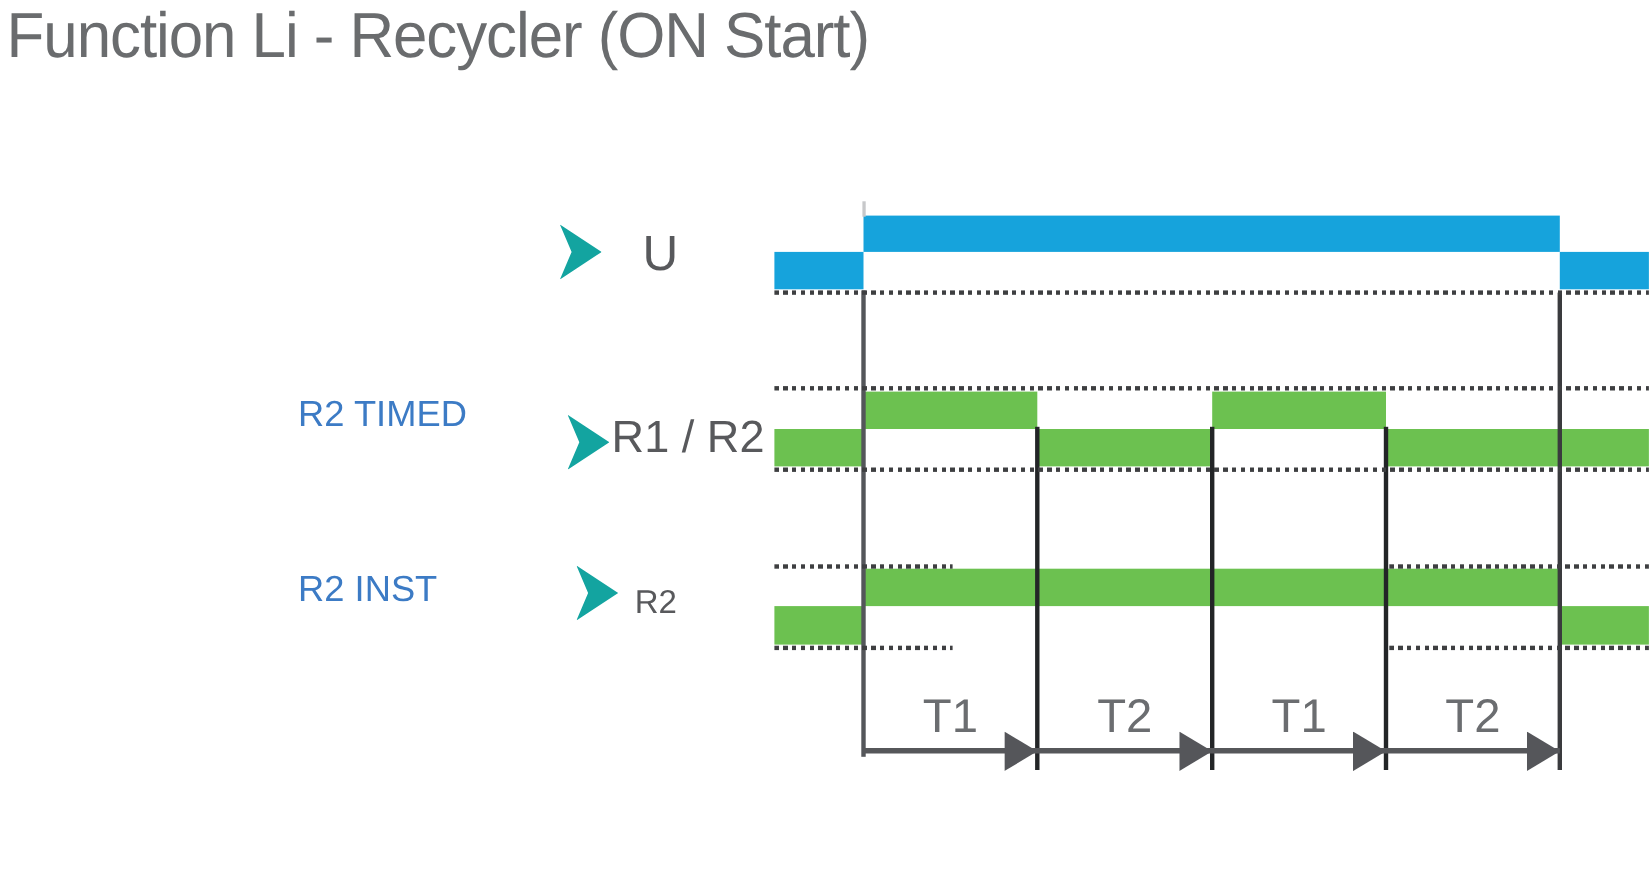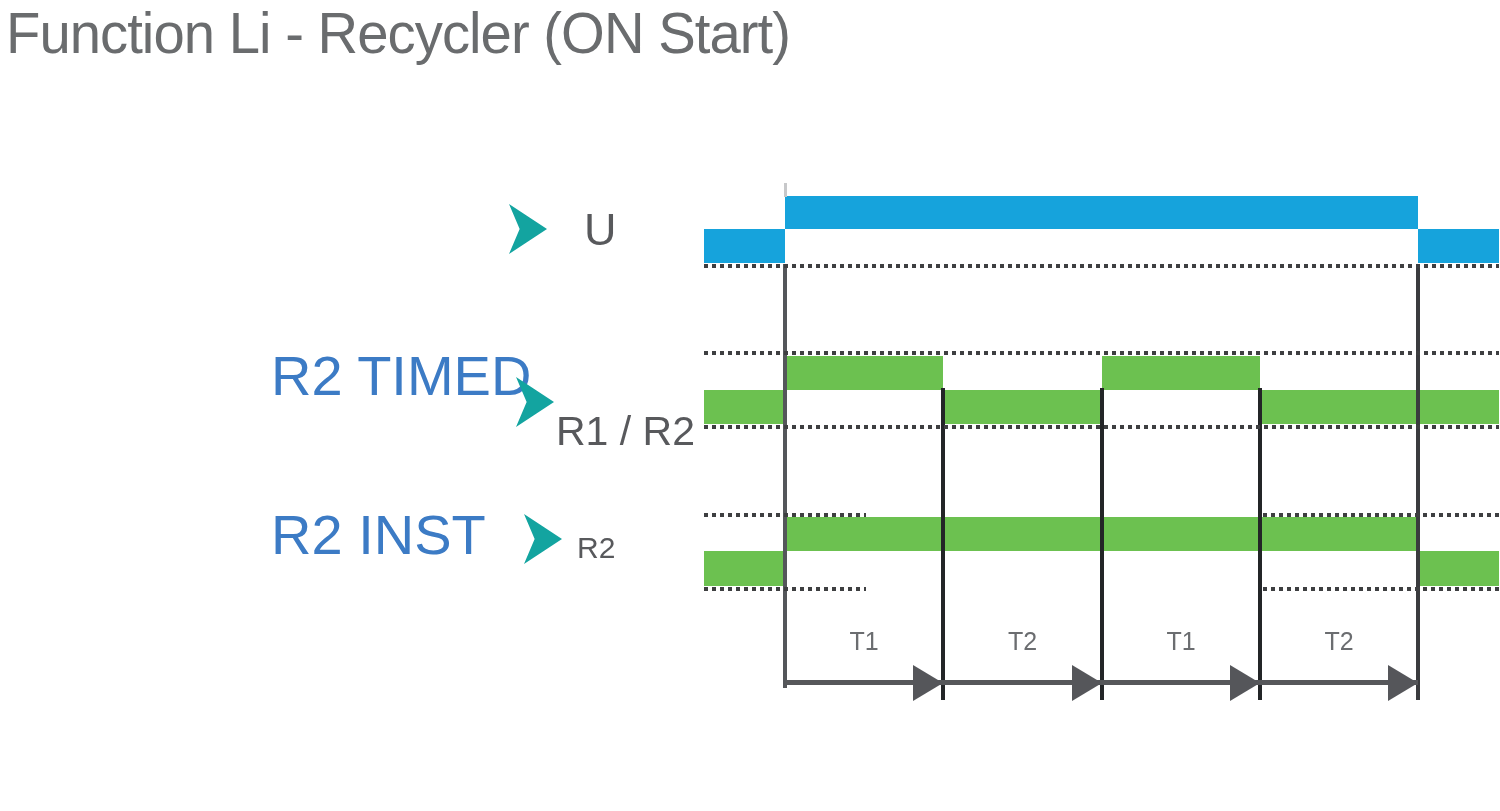--- a/index.html
+++ b/index.html
@@ -12,60 +12,60 @@
   }
   #title{
     position:absolute;left:6px;top:2px;
     font-size:58px;line-height:62px;
     color:#6a6c6e;letter-spacing:-1px;
     white-space:nowrap;
     transform:scaleX(0.97);transform-origin:left top;
   }
   .side-label{
     position:absolute;
-    font-size:56px;line-height:48px;
+    font-size:33px;line-height:48px;
     color:#3c7bc5;white-space:nowrap;
   }
   #side-label-r2timed{left:271px;top:352px;}
   #side-label-r2inst{left:271px;top:511px;}
   .chevron{
     position:absolute;width:38px;height:50px;
     background:#13a4a0;
     clip-path:polygon(0% 0%, 100% 50%, 0% 100%, 28% 50%);
   }
   #chevron-u{left:509px;top:204px;}
   #chevron-r1r2{left:516px;top:377px;}
   #chevron-r2{left:524px;top:514px;}
   .sig-name{
     position:absolute;
     color:#58595c;white-space:nowrap;
   }
   #sig-name-u{left:584px;top:204px;font-size:45px;}
-  #sig-name-r1r2{left:556px;top:374px;font-size:41px;margin-top:34px;}
+  #sig-name-r1r2{left:556px;top:374px;font-size:41px;}
   #sig-name-r2{left:577px;top:531px;font-size:30px;}
   .bar{position:absolute;z-index:2;}
   .dotline{
     position:absolute;height:4px;z-index:4;
     background:repeating-linear-gradient(90deg,#3e3f41 0 4px,transparent 4px 8px);
   }
   .vline{position:absolute;z-index:3;}
   #axis-line{
     position:absolute;z-index:3;
     background:#56575a;height:5px;top:680px;
   }
   .arrowhead{
     position:absolute;z-index:5;
     width:30px;height:36px;top:665px;
     background:#55565a;
     clip-path:polygon(0% 0%, 100% 50%, 0% 100%);
   }
   .interval-label{
     position:absolute;z-index:5;top:627px;
     width:120px;text-align:center;
-    font-size:25px;color:#6b6d70;white-space:nowrap;
+    font-size:43px;color:#6b6d70;white-space:nowrap;
   }
 </style>
 </head>
 <body>
 
 <div id="stage">
   <div id="title">Function Li - Recycler (ON Start)</div>
 
   <div id="side-label-r2timed" class="side-label">R2 TIMED</div>
   <div id="side-label-r2inst" class="side-label">R2 INST</div>

